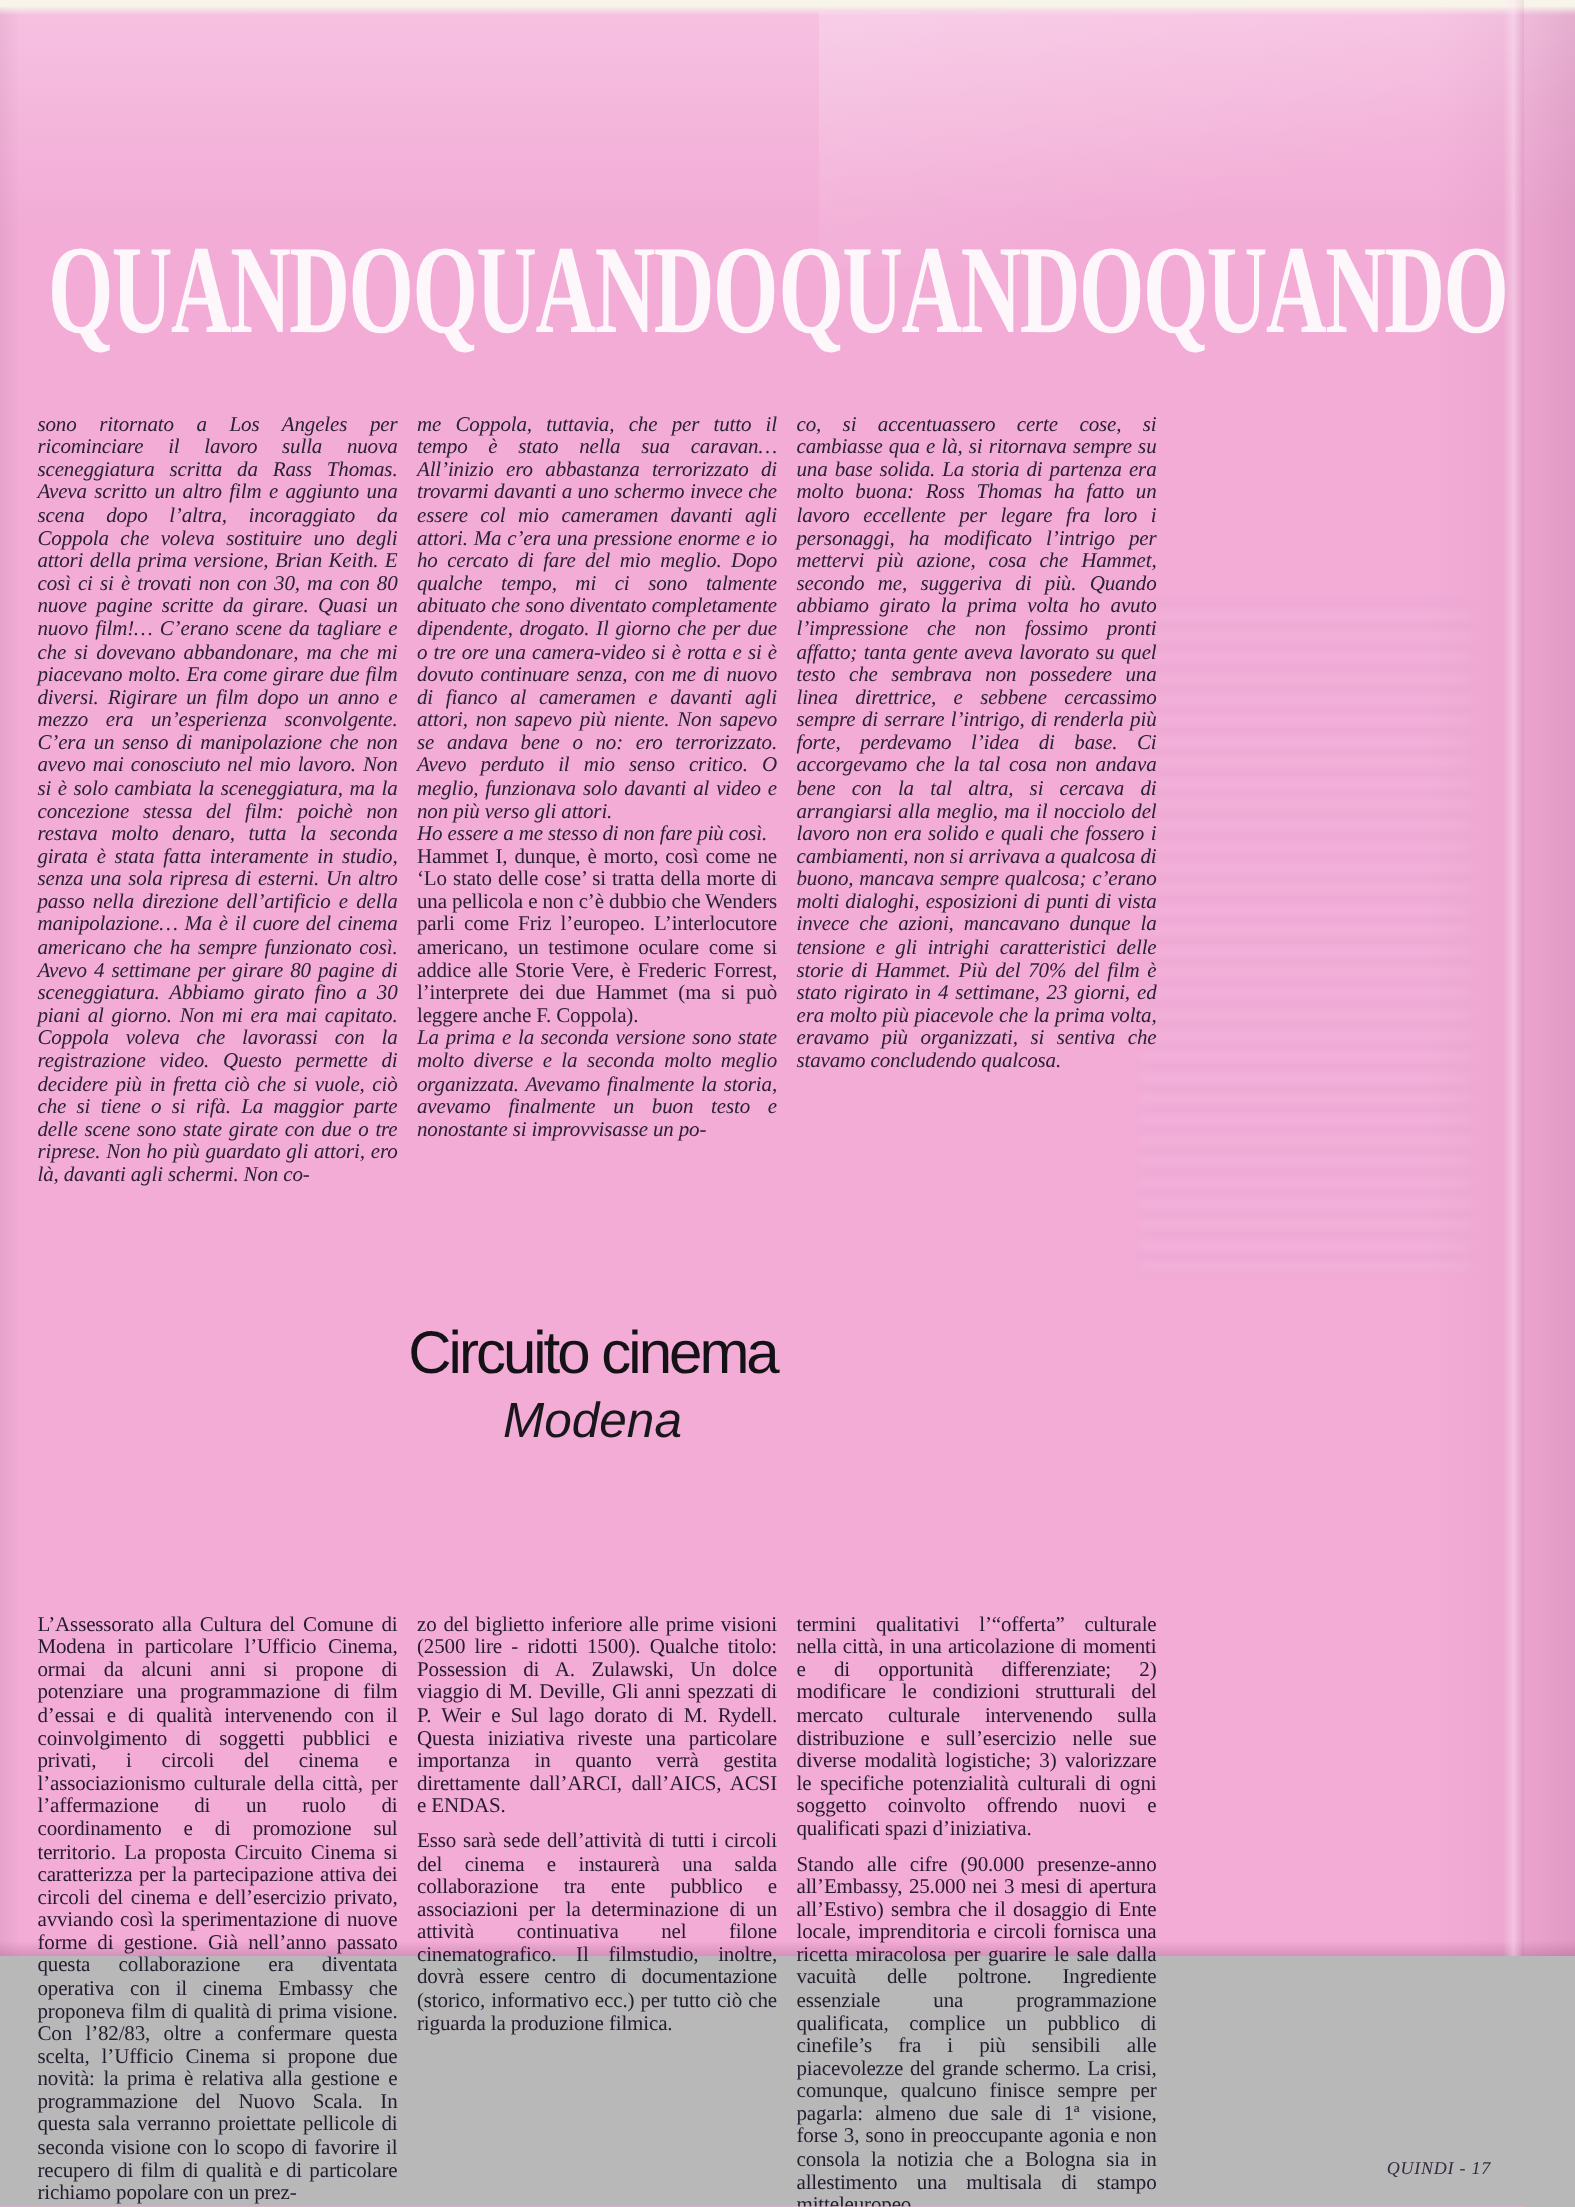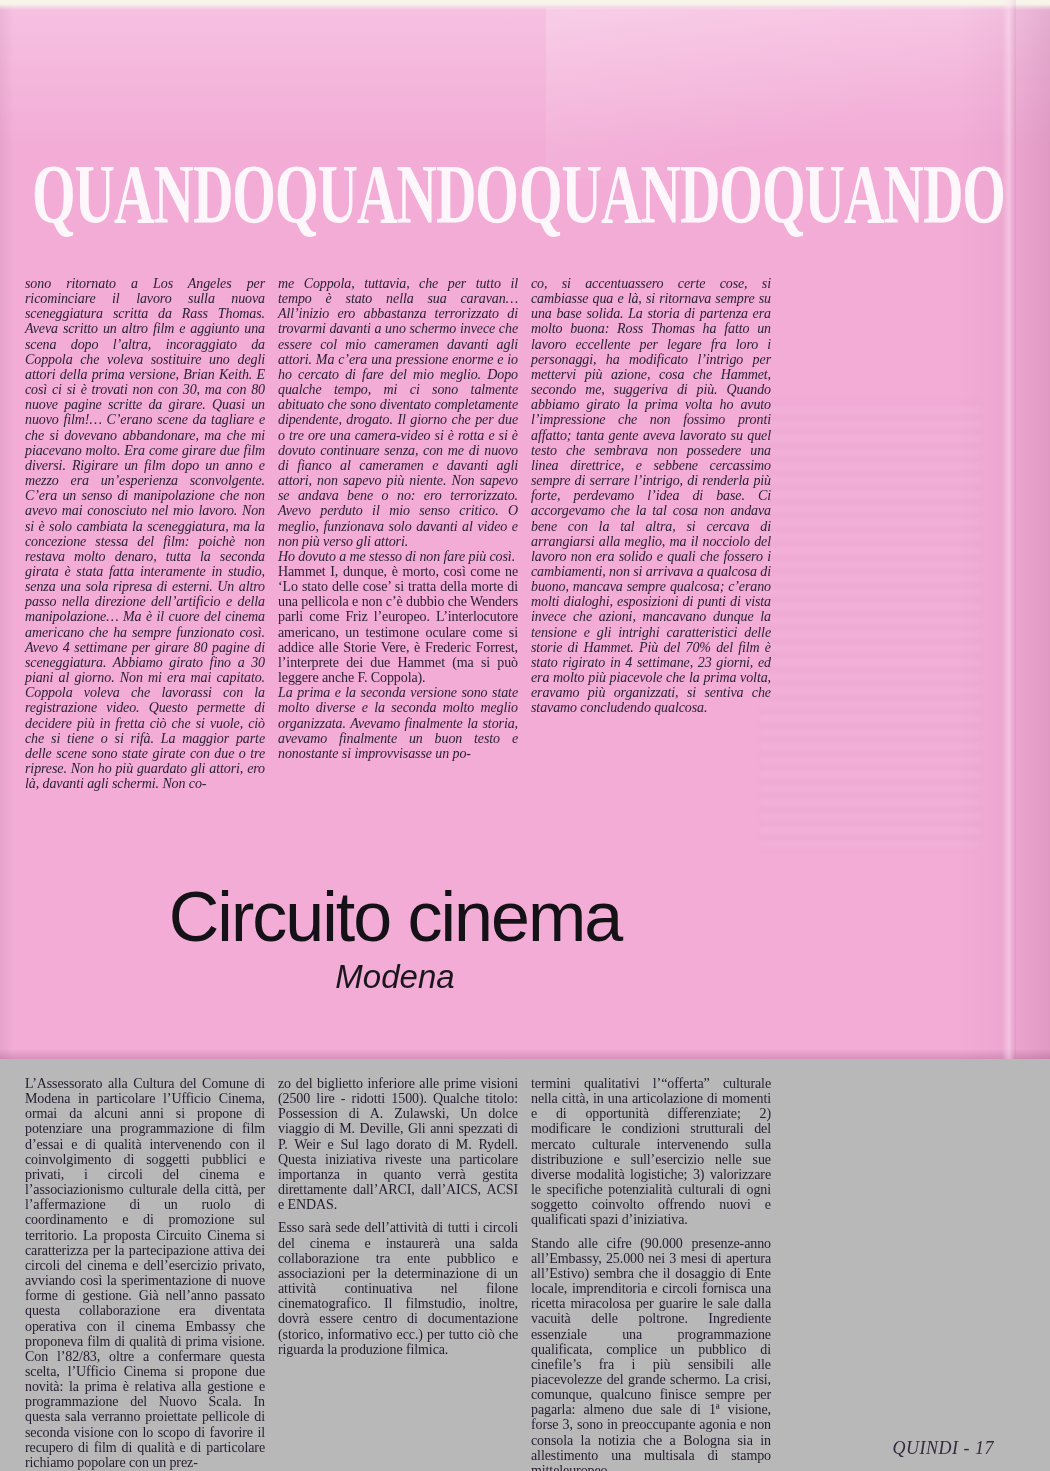--- a/index.html
+++ b/index.html
@@ -1,18 +1,18 @@
 <!DOCTYPE html>
 <html lang="it"><head>
 <meta charset="utf-8">
 <style>
   html,body{margin:0;padding:0;}
   body{width:1050px;height:1471px;overflow:hidden;background:#b8b8b8;}
   #page{
-    position:relative;width:1050px;height:1059px;
+    position:relative;width:1050px;height:1304px;
     background:
       linear-gradient(90deg, rgba(90,30,70,0.07) 0px, rgba(90,30,70,0) 14px),
       linear-gradient(270deg, rgba(110,40,85,0.14) 0px, rgba(110,40,85,0.05) 38px, rgba(110,40,85,0) 95px),
       linear-gradient(0deg, rgba(80,25,60,0.18) 0px, rgba(80,25,60,0) 10px),
       linear-gradient(180deg, rgba(255,235,248,0.35) 0px, rgba(255,235,248,0) 150px),
       #f2acd6;
     font-family:"Liberation Serif", serif;
   }
   .scan-edge-top{
     position:absolute;top:0;left:0;right:0;height:10px;
@@ -50,30 +50,30 @@
   .top-row{top:276px;}
   .top-row .col p{font-style:italic;}
   .top-row .col p.roman{font-style:normal;}
   .bottom-row{top:1040px;}
   .bottom-row .col p{font-style:normal;color:#241b2e;margin-top:36px;}
   .bottom-row .col p + p{margin-top:8px;}
   
   .feature{position:absolute;top:882px;left:25px;width:740px;text-align:center;}
   .feature-title{
     margin:0;font-family:"Liberation Sans", sans-serif;font-weight:400;
-    font-size:70px;line-height:1;letter-spacing:-2px;color:#141216;
+    font-size:40px;line-height:1;letter-spacing:-2px;color:#141216;
   }
   .feature-subtitle{
     margin:8px 0 0 0;font-family:"Liberation Sans", sans-serif;
     font-style:italic;font-weight:400;font-size:33px;line-height:1;color:#1a171c;letter-spacing:0;
   }
   
   .page-number{
     position:absolute;top:1438px;right:56px;
-    font-style:italic;font-size:18px;letter-spacing:0.5px;color:#342a40;margin-left:28px;
+    font-style:italic;font-size:12px;letter-spacing:0.5px;color:#342a40;margin-left:28px;
   }
 </style>
 </head>
 <body>
 
 <div id="page">
 
   <div class="scan-edge-top"></div>
   <div class="fold-top"></div>
   <div class="crease-right"></div>
@@ -85,21 +85,21 @@
     <span class="masthead-word" style="left:519px">QUANDO</span>
     <span class="masthead-word" style="left:762px">QUANDO</span>
   </div>
 
   <div class="col-row top-row">
     <div class="col">
       <p>sono ritornato a Los Angeles per ricominciare il lavoro sulla nuova sceneggiatura scritta da Rass Thomas. Aveva scritto un altro film e aggiunto una scena dopo l’altra, incoraggiato da Coppola che voleva sostituire uno degli attori della prima versione, Brian Keith. E così ci si è trovati non con 30, ma con 80 nuove pagine scritte da girare. Quasi un nuovo film!… C’erano scene da tagliare e che si dovevano abbandonare, ma che mi piacevano molto. Era come girare due film diversi. Rigirare un film dopo un anno e mezzo era un’esperienza sconvolgente. C’era un senso di manipolazione che non avevo mai conosciuto nel mio lavoro. Non si è solo cambiata la sceneggiatura, ma la concezione stessa del film: poichè non restava molto denaro, tutta la seconda girata è stata fatta interamente in studio, senza una sola ripresa di esterni. Un altro passo nella direzione dell’artificio e della manipolazione… Ma è il cuore del cinema americano che ha sempre funzionato così. Avevo 4 settimane per girare 80 pagine di sceneggiatura. Abbiamo girato fino a 30 piani al giorno. Non mi era mai capitato. Coppola voleva che lavorassi con la registrazione video. Questo permette di decidere più in fretta ciò che si vuole, ciò che si tiene o si rifà. La maggior parte delle scene sono state girate con due o tre riprese. Non ho più guardato gli attori, ero là, davanti agli schermi. Non co-</p>
     </div>
     <div class="col">
       <p>me Coppola, tuttavia, che per tutto il tempo è stato nella sua caravan… All’inizio ero abbastanza terrorizzato di trovarmi davanti a uno schermo invece che essere col mio cameramen davanti agli attori. Ma c’era una pressione enorme e io ho cercato di fare del mio meglio. Dopo qualche tempo, mi ci sono talmente abituato che sono diventato completamente dipendente, drogato. Il giorno che per due o tre ore una camera-video si è rotta e si è dovuto continuare senza, con me di nuovo di fianco al cameramen e davanti agli attori, non sapevo più niente. Non sapevo se andava bene o no: ero terrorizzato. Avevo perduto il mio senso critico. O meglio, funzionava solo davanti al video e non più verso gli attori.</p>
-      <p>Ho dovuto a me stesso di non fare più così.</p>
+      <p>Ho essere a me stesso di non fare più così.</p>
       <p class="roman">Hammet I, dunque, è morto, così come ne ‘Lo stato delle cose’ si tratta della morte di una pellicola e non c’è dubbio che Wenders parli come Friz l’europeo. L’interlocutore americano, un testimone oculare come si addice alle Storie Vere, è Frederic Forrest, l’interprete dei due Hammet (ma si può leggere anche F. Coppola).</p>
       <p>La prima e la seconda versione sono state molto diverse e la seconda molto meglio organizzata. Avevamo finalmente la storia, avevamo finalmente un buon testo e nonostante si improvvisasse un po-</p>
     </div>
     <div class="col">
       <p>co, si accentuassero certe cose, si cambiasse qua e là, si ritornava sempre su una base solida. La storia di partenza era molto buona: Ross Thomas ha fatto un lavoro eccellente per legare fra loro i personaggi, ha modificato l’intrigo per mettervi più azione, cosa che Hammet, secondo me, suggeriva di più. Quando abbiamo girato la prima volta ho avuto l’impressione che non fossimo pronti affatto; tanta gente aveva lavorato su quel testo che sembrava non possedere una linea direttrice, e sebbene cercassimo sempre di serrare l’intrigo, di renderla più forte, perdevamo l’idea di base. Ci accorgevamo che la tal cosa non andava bene con la tal altra, si cercava di arrangiarsi alla meglio, ma il nocciolo del lavoro non era solido e quali che fossero i cambiamenti, non si arrivava a qualcosa di buono, mancava sempre qualcosa; c’erano molti dialoghi, esposizioni di punti di vista invece che azioni, mancavano dunque la tensione e gli intrighi caratteristici delle storie di Hammet. Più del 70% del film è stato rigirato in 4 settimane, 23 giorni, ed era molto più piacevole che la prima volta, eravamo più organizzati, si sentiva che stavamo concludendo qualcosa.</p>
     </div>
   </div>
 
   <div class="feature">
     <h1 class="feature-title">Circuito cinema</h1>

